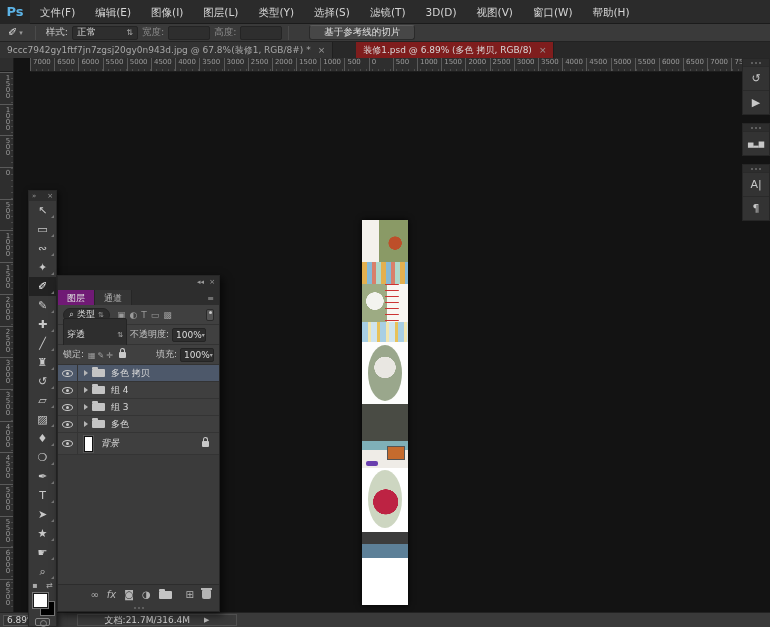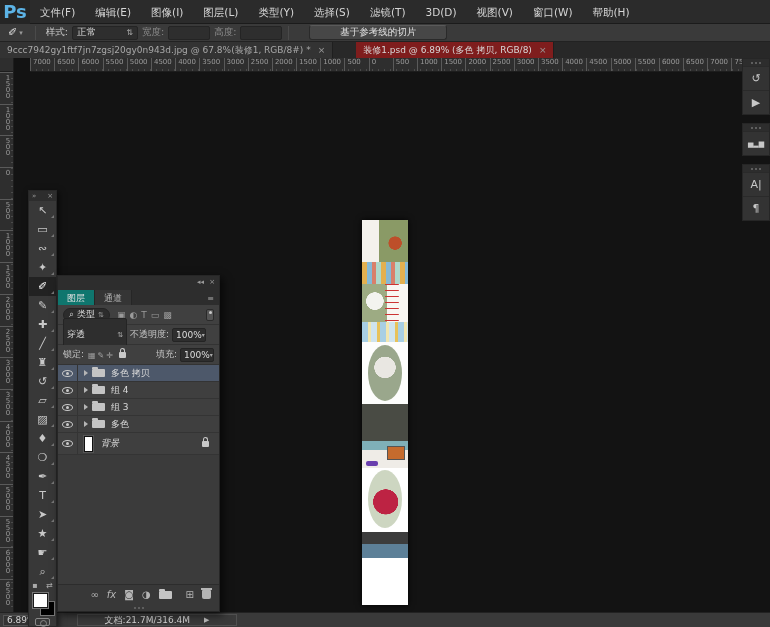--- a/index.html
+++ b/index.html
@@ -3,39 +3,39 @@
 <meta charset="utf-8">
 <style>
   * { margin:0; padding:0; box-sizing:border-box; }
   html,body { width:770px; height:627px; overflow:hidden; background:#131313;
     font-family:"DejaVu Sans","Liberation Sans",sans-serif; color:#cfcfcf; }
 
   
   #menubar { position:absolute; left:0; top:0; width:770px; height:24px; background:#2b2b2b;
     border-bottom:1px solid #1b1b1b; display:flex; align-items:center; z-index:30; }
   #ps-logo { width:30px; height:24px; background:#252525; color:#5cb3e6; font-weight:bold;
-    font-size:18px; display:flex; align-items:center; justify-content:center; }
+    font-size:13px; display:flex; align-items:center; justify-content:center; }
   #menubar ul { list-style:none; display:flex; }
   #menubar li { font-size:10.5px; color:#d6d6d6; padding:8px 10px; line-height:24px; cursor:default; }
 
   
   #optionsbar { position:absolute; left:0; top:24px; width:770px; height:18px; background:#3a3a3a;
     border-bottom:1px solid #222; display:flex; align-items:center; font-size:9.5px; z-index:30; }
   .opt-tool { margin-left:8px; color:#ddd; font-size:11px; }
   .opt-dd { color:#999; font-size:7px; margin:0 6px 0 2px; }
   .opt-sep { width:1px; height:14px; background:#2c2c2c; border-right:1px solid #4a4a4a; margin:0 6px; }
   .opt-label { color:#c9c9c9; margin:0 4px; }
   .opt-label.dim { color:#8a8a8a; }
   .opt-select { background:#2e2e2e; border:1px solid #242424; border-radius:2px; height:14px;
     width:66px; display:flex; align-items:center; justify-content:space-between; padding:0 4px; color:#ddd; }
   .opt-select .arr { font-size:8px; color:#aaa; }
   .opt-input { background:#2e2e2e; border:1px solid #242424; border-radius:2px; height:14px; width:42px;
     color:#ddd; font-size:9px; padding:0 3px; font-family:inherit; }
   .opt-button { background:#474747; border:1px solid #2a2a2a; border-top-color:#5a5a5a; border-radius:3px;
-    height:15px; padding:0 30px; color:#e0e0e0; font-size:9.5px; display:flex; align-items:center; margin-left:14px; }
+    height:15px; padding:0 14px; color:#e0e0e0; font-size:9.5px; display:flex; align-items:center; margin-left:14px; }
 
   
   #tabbar { position:absolute; left:0; top:42px; width:770px; height:16px; background:#282828;
     display:flex; z-index:30; }
   .doc-tab { height:16px; display:flex; align-items:center; padding:0 7px; font-size:9px; color:#a8a8a8;
     background:#333; border-right:1px solid #1f1f1f; white-space:nowrap; }
   .doc-tab.active { background:#7f1d1d; color:#d8d8d8;margin-left:23px; }
   .doc-tab .tab-close { margin-left:7px; color:#9a9a9a; font-size:9px; }
 
   
@@ -111,21 +111,21 @@
     border-radius:50%; border:1px solid #888; }
 
   
   #layers-panel { position:absolute; left:57px; top:275px; width:163px; height:337px; background:#383838;
     border:1px solid #262626; box-shadow:3px 3px 8px rgba(0,0,0,.65); z-index:40;
     display:flex; flex-direction:column; font-size:9px; }
   #lp-header { height:12px; background:#2d2d2d; display:flex; align-items:center;
     justify-content:flex-end; gap:5px; color:#9a9a9a; font-size:7px; padding:0 4px; }
   #lp-tabs { height:17px; background:#2d2d2d; display:flex; align-items:flex-end; }
   .lp-tab { padding:2px 9px; color:#b5b5b5; background:#353535; border-right:1px solid #262626; height:15px; }
-  .lp-tab.active { background:#0f766e; color:#e0e0e0; }
+  .lp-tab.active { background:#701a75; color:#e0e0e0; }
   #lp-tab-menu { margin-left:auto; color:#aaa; font-size:8px; padding:0 5px 2px 0; }
   .lp-row { height:20px; display:flex; align-items:center; padding:0 5px; background:#404040;
     border-bottom:1px solid #333; gap:3px; }
   #lp-filter .search-pill { background:#2c2c2c; border:1px solid #242424; border-radius:8px; height:14px;
     display:flex; align-items:center; padding:0 5px; gap:3px; color:#ddd; }
   #lp-filter .kind { color:#9a9a9a; font-size:9px; margin-left:4px; }
   #lp-filter .toggle { margin-left:auto; width:8px; height:12px; background:#555; border-radius:2px;
     border:1px solid #2a2a2a; position:relative; }
   #lp-filter .toggle::after { content:""; position:absolute; left:1.5px; top:1.5px; width:3px; height:3px;
     background:#ccc; border-radius:50%; }

